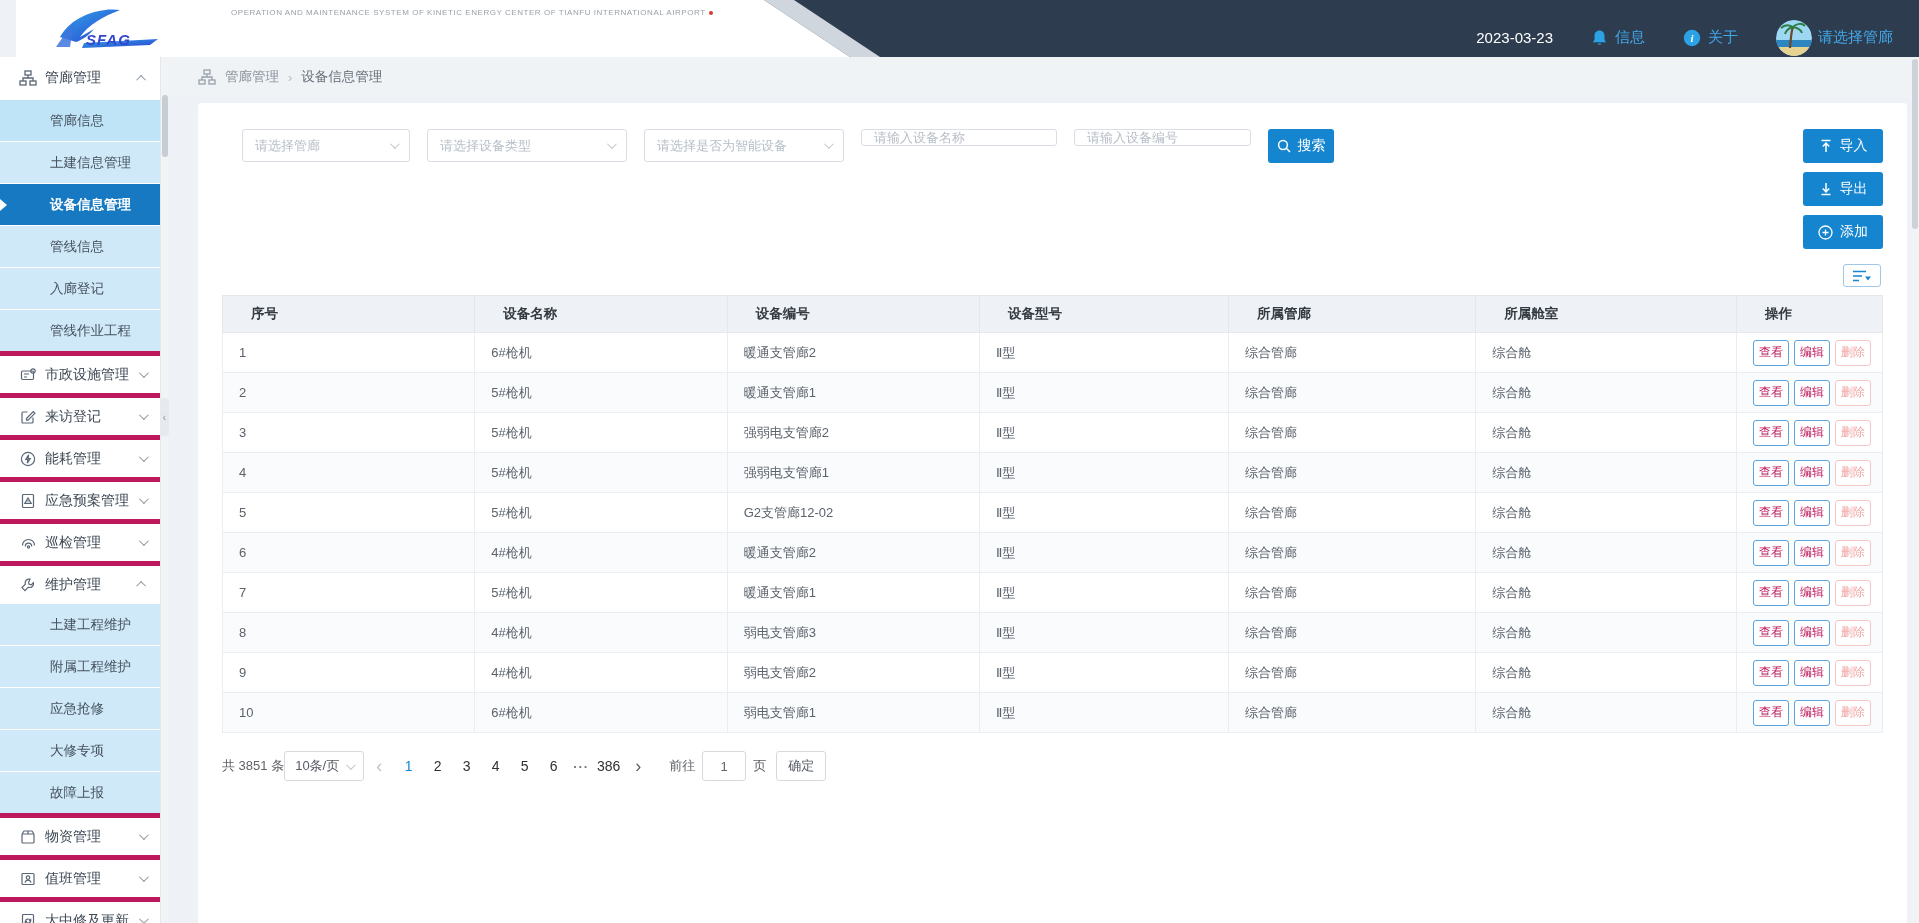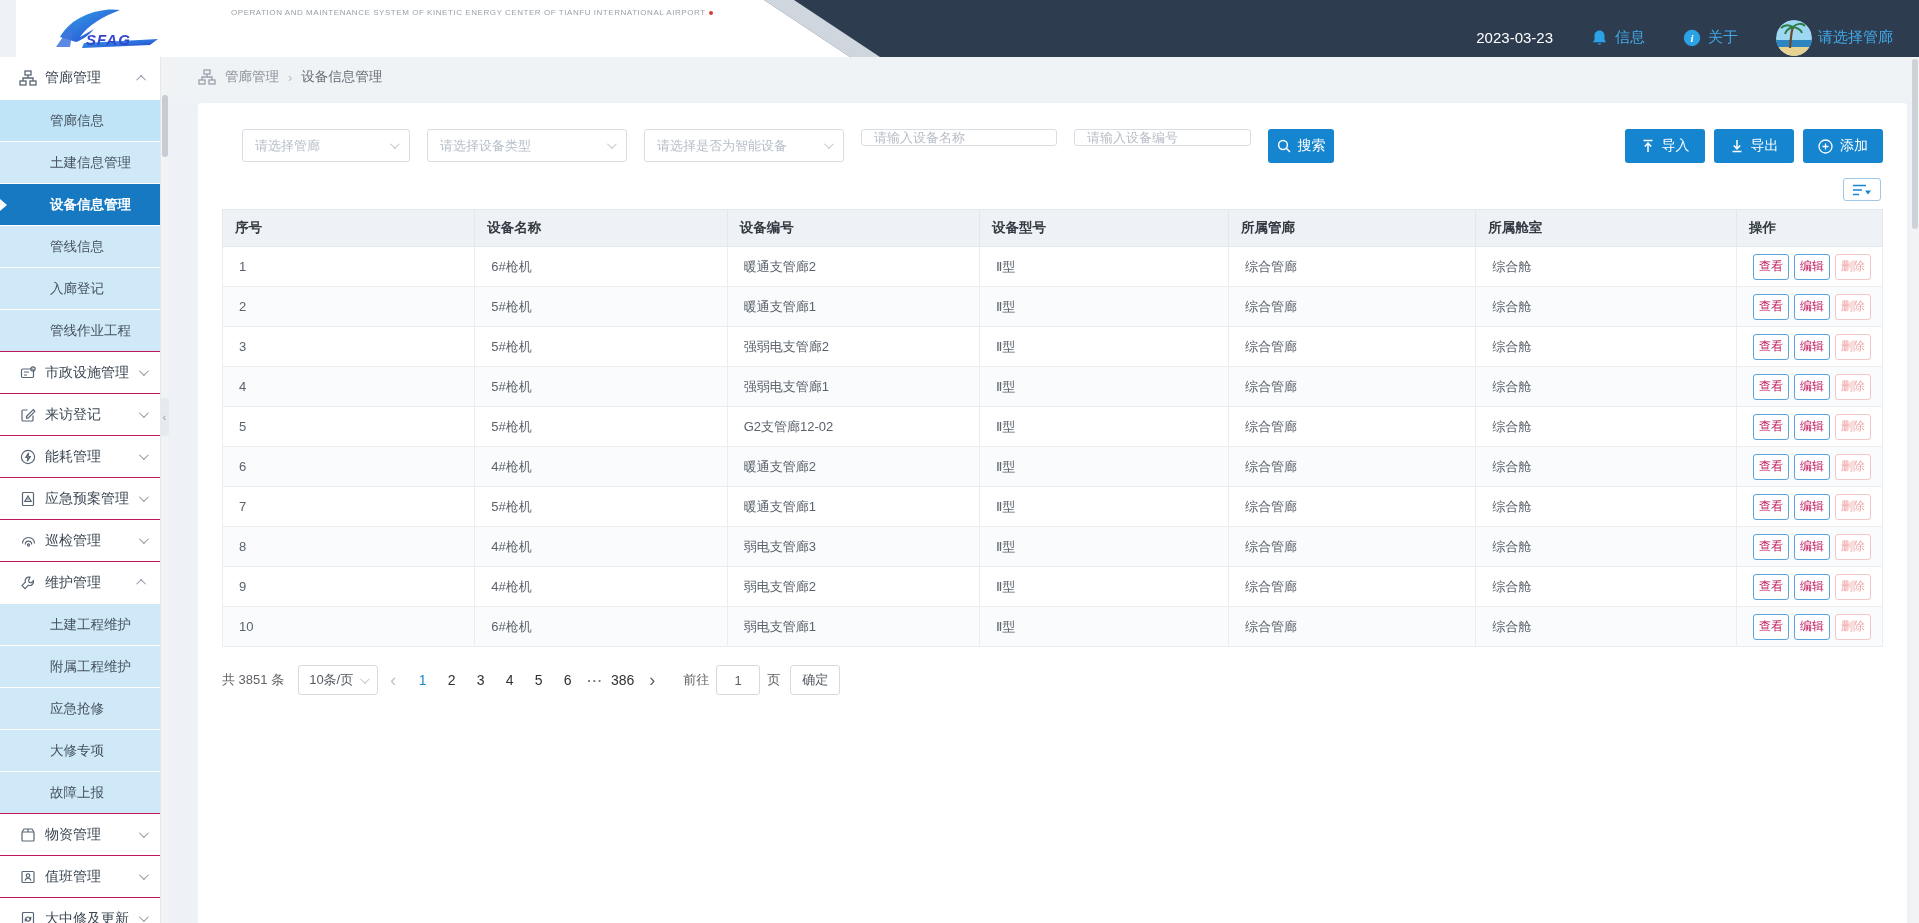--- a/index.html
+++ b/index.html
@@ -16,21 +16,21 @@
   .sys-subtitle { font-size:8px; color:#9aa1a8; letter-spacing:.55px; margin-top:2px; display:flex; align-items:center; gap:3px; }
   .red-dot { width:4px; height:4px; border-radius:50%; background:#d93a3a; display:inline-block; }
   .topbar-right { position:absolute; right:42px; top:0; height:75px; display:flex; align-items:center; gap:38px; }
   .top-date { color:#ffffff; font-size:15px; }
   .top-link { display:flex; align-items:center; gap:7px; color:#41a7e6; font-size:15px; cursor:pointer; }
   .top-user { display:flex; align-items:center; gap:6px; color:#41a7e6; font-size:15px; cursor:pointer; }
   .avatar { width:36px; height:36px; border-radius:50%; overflow:hidden; flex:none; }
 
   
   .sidebar { position:absolute; left:0; top:57px; width:160px; bottom:0; background:#ffffff; overflow:hidden; z-index:10; }
-  .side-group { height:42px; display:flex; align-items:center; padding:0 14px 0 19px; border-top:1px solid #be185d; background:#fff; cursor:pointer; }
+  .side-group { height:42px; display:flex; align-items:center; padding:0 14px 0 19px; border-top:5px solid #be185d; background:#fff; cursor:pointer; }
   .side-group:first-child { border-top:none; }
   .gicon { width:18px; height:16px; display:flex; align-items:center; justify-content:center; flex:none; }
   .glabel { font-size:14px; color:#3d4854; margin-left:8px; flex:1; white-space:nowrap; }
   .chev { width:7px; height:7px; border-right:1.4px solid #8c97a3; border-bottom:1.4px solid #8c97a3; flex:none; }
   .chev.down { transform:rotate(45deg) translateY(-2px); }
   .chev.up { transform:rotate(-135deg) translateY(-2px); }
   .side-sub { height:42px; display:flex; align-items:center; padding-left:50px; background:#cfe9f9; border-top:1px solid #ffffff; font-size:13.5px; color:#46525e; cursor:pointer; position:relative; white-space:nowrap; }
   .side-sub.hover { background:#bfe3f7; }
   .side-sub.active { background:#1679c2; color:#ffffff; font-weight:bold; }
   .side-sub.active::before { content:''; position:absolute; left:0; top:50%; transform:translateY(-50%);
@@ -50,39 +50,39 @@
   
   .filter-row { display:flex; gap:17px; margin-left:20px; align-items:flex-start; }
   .f-select { height:33px; border:1px solid #d9dee4; border-radius:3px; background:#fff; display:flex; align-items:center;
       justify-content:space-between; padding:0 12px; font-size:13px; color:#b6bec7; cursor:pointer; }
   .sel-chev { width:7px; height:7px; border-right:1.4px solid #c0c6cd; border-bottom:1.4px solid #c0c6cd; transform:rotate(45deg) translateY(-2px); }
   .f-input { height:17px; border:1px solid #d9dee4; border-radius:3px; padding:0 12px; font-size:13px; color:#5a626b; outline:none; font-family:inherit; }
   .f-input::placeholder { color:#b6bec7; }
   .btn-primary { background:#1585d0; color:#fff; border:none; border-radius:3px; font-size:14px; height:34px;
       display:flex; align-items:center; justify-content:center; gap:7px; cursor:pointer; font-family:inherit; }
   .btn-search { width:66px; }
-  .header-actions { margin-left:auto; display:flex; gap:9px; }
+  .header-actions { margin-left:auto; display:flex; gap:9px;flex-direction:column; }
   .btn-act { width:80px; }
 
   
   .table-tools { display:flex; justify-content:flex-end; margin:15px 2px 8px 0; }
   .cols-btn { width:38px; height:23px; background:#fff; border:1px solid #9fc8e8; border-radius:3px; display:flex; align-items:center; justify-content:center; cursor:pointer; }
 
   
   table.dev { width:100%; border-collapse:collapse; }
-  table.dev th { background:#eef1f5; height:37px; text-align:left; padding-left:12px; font-size:13.5px; color:#333a41; font-weight:bold; border:1px solid #e4e8ec; }
+  table.dev th { background:#eef1f5; height:37px; text-align:left; padding-left:28px; font-size:13.5px; color:#333a41; font-weight:bold; border:1px solid #e4e8ec; }
   table.dev td { height:40px; padding-left:16px; font-size:13px; color:#5a626b; border:1px solid #ebeef1; background:#fff; }
   table.dev tr.even td { background:#fafbfc; }
   .op-btn { display:inline-block; min-width:34px; padding:3px 5px 4px; border:1px solid #5ba4dd; color:#be185d; border-radius:3px;
       font-size:12px; margin-right:5px; background:#fff; cursor:pointer; text-align:center; }
   .op-btn.danger { border-color:#f4c6c6; color:#f0a4a4; }
 
   
   .pagination { display:flex; align-items:center; margin-top:18px; font-size:13px; color:#606266; }
-  .pg-total { margin-right:14px; }
+  .pg-total { margin-right:0; }
   .psize { width:80px; height:30px; border:1px solid #d6dade; border-radius:3px; display:flex; align-items:center; justify-content:space-between;
       padding:0 10px; cursor:pointer; color:#555b63; font-size:13px; background:#fff; }
   .pg-arrow { font-size:18px; margin:0 12px; cursor:pointer; line-height:1; }
   .pg-arrow.prev { color:#bcc2c9; }
   .pg-arrow.next { color:#5a6066; }
   .pg-num { min-width:25px; text-align:center; font-size:14px; color:#303133; margin:0 2px; cursor:pointer; }
   .pg-num.active { color:#1585d0; }
   .pg-dots { color:#737981; letter-spacing:1px; margin:0 5px; font-weight:bold; cursor:pointer; }
   .pg-goto-label { margin:0 7px 0 16px; }
   .pg-input { width:44px; height:30px; border:1px solid #d6dade; border-radius:3px; text-align:center; font-size:13px; color:#606266; outline:none; font-family:inherit; }

